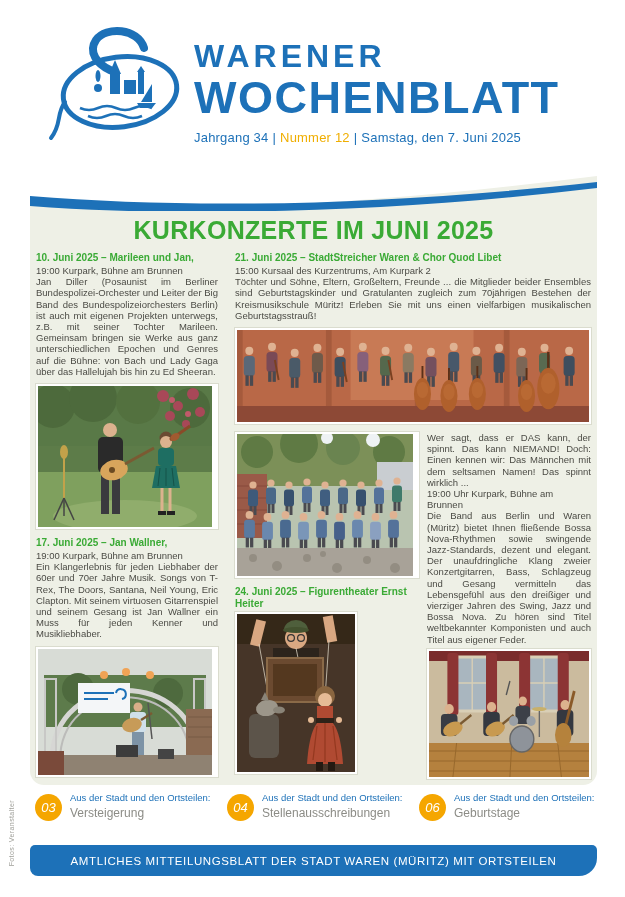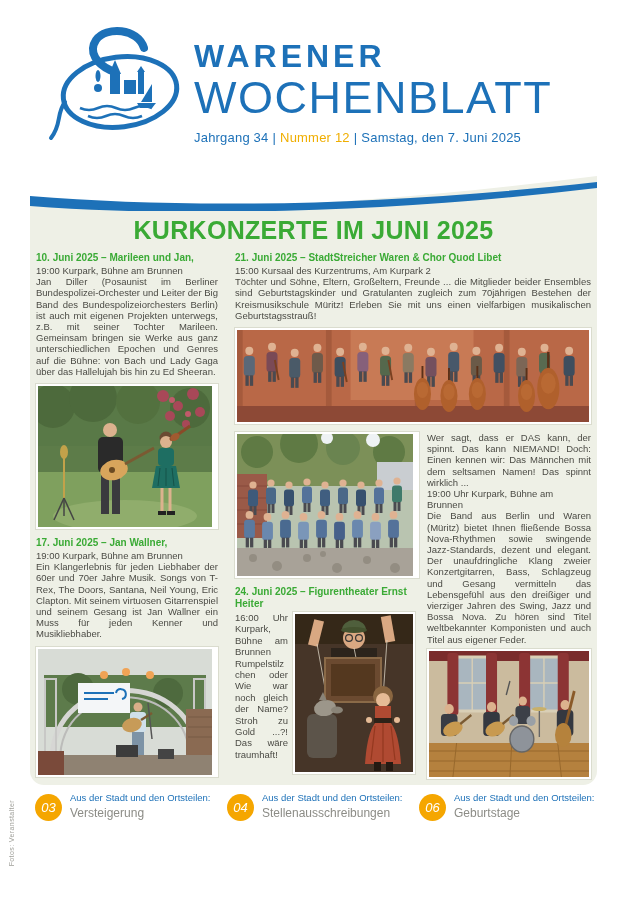--- a/index.html
+++ b/index.html
@@ -4,21 +4,21 @@
 <style>
   html,body{margin:0;padding:0;background:#e9e9e9;}
   .page{position:relative;width:625px;height:897px;background:#ffffff;margin:0 auto;
         font-family:"Liberation Sans",sans-serif;overflow:hidden;}
 
   
   .header{position:absolute;top:26px;left:48px;right:28px;display:flex;align-items:flex-start;}
   .logo-wrap{width:140px;height:118px;flex:none;}
   .titles{margin-left:6px;padding-top:14px;}
   .title1{color:#1d71b8;font-size:32px;font-weight:bold;letter-spacing:4px;line-height:1;}
-  .title2{color:#1d71b8;font-size:45px;font-weight:normal;letter-spacing:1.5px;line-height:1.05;margin-top:2px;}
+  .title2{color:#1d71b8;font-size:45px;font-weight:bold;letter-spacing:1.5px;line-height:1.05;margin-top:2px;}
   .meta{margin-top:9px;font-size:13px;color:#1d71b8;letter-spacing:0.2px;}
   .meta .sep{color:#1d71b8;padding:0 4px;}
   .meta .nummer{color:#f0ae00;}
 
   
   .swoosh{position:absolute;top:176px;left:30px;width:567px;height:36px;}
 
   
   .content{position:absolute;top:211px;left:30px;width:567px;height:574px;background:#eef0e6;
            border-radius:0 0 14px 14px;box-sizing:border-box;padding:2px 6px 16px 6px;}
@@ -381,21 +381,20 @@
                     <circle cx="100" cy="134" r="5"></circle>
                     <circle cx="130" cy="126" r="4"></circle>
                     <circle cx="158" cy="134" r="5"></circle>
                     <circle cx="86" cy="120" r="3"></circle>
                   </g>
               </svg>
             </div>
 
             <div class="art-head mt6">24. Juni 2025 – Figurentheater Ernst Heiter</div>
             <div class="fig-row">
-              <div class="fig-body">16:00 Uhr Kurpark, Bühne am Brunnen Rumpelstilzchen oder Wie war noch gleich der Name? Stroh zu Gold ...?! Das wäre traumhaft!</div>
               <div class="photo" style="margin:0;">
                 <svg width="118" height="158" viewBox="0 0 118 158">
                   <rect width="118" height="158" fill="#463528"></rect>
                   <rect width="118" height="30" fill="#352818"></rect>
                   <rect x="16" y="6" width="10" height="26" fill="#d9a882" transform="rotate(14 21 19)"></rect>
                   <rect x="88" y="2" width="10" height="26" fill="#d9a882" transform="rotate(-10 93 15)"></rect>
                   <rect x="36" y="34" width="46" height="18" fill="#2c241c"></rect>
                   <circle cx="59" cy="24" r="11" fill="#d9a882"></circle>
                   <path d="M47,16 a12,10 0 0,1 24,0 z" fill="#4f5f3c"></path>
                   <ellipse cx="59" cy="16" rx="13" ry="3" fill="#44522f"></ellipse>
@@ -508,14 +507,15 @@
     </div>
     <div class="teaser">
       <div class="badge">06</div>
       <div>
         <div class="teaser-line1">Aus der Stadt und den Ortsteilen:</div>
         <div class="teaser-line2">Geburtstage</div>
       </div>
     </div>
   </div>
 
+  <div class="bottombar">AMTLICHES MITTEILUNGSBLATT DER STADT WAREN (MÜRITZ) MIT ORTSTEILEN</div>
 
 </div>
 
 </body></html>

